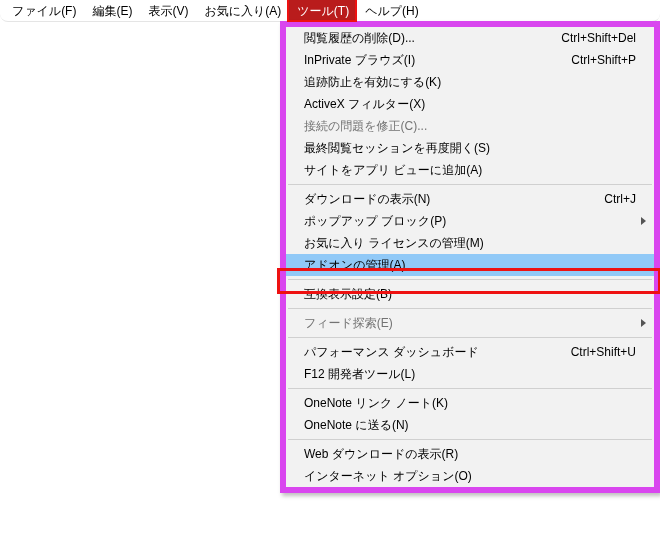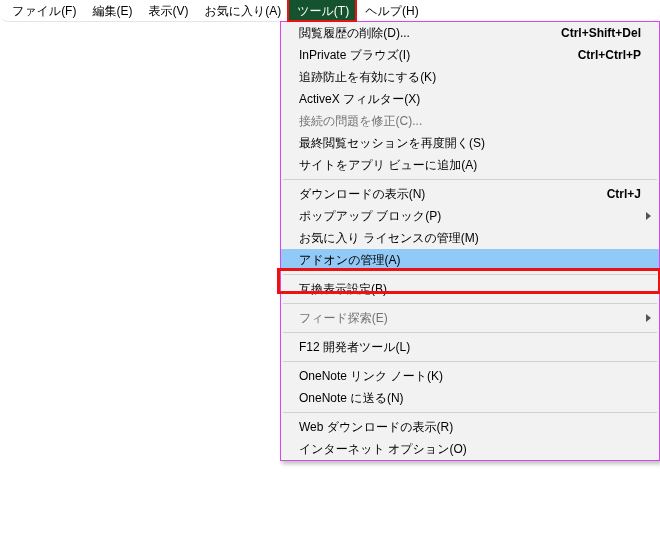--- a/index.html
+++ b/index.html
@@ -23,50 +23,50 @@
     border-radius: 8px;
   }
   .menu-item {
     padding: 2px 8px;
     line-height: 18px;
     color: #000;
     white-space: nowrap;
     cursor: default;
   }
   .menu-item.active {
-    background: #14532d;
+    background: #b91c1c;
     color: #fff;
   }
   .red-outline-tools {
     position: absolute;
     border: 2px solid #e11;
     pointer-events: none;
   }
   .dropdown {
     position: absolute;
     left: 280px;
     top: 21px;
     width: 380px;
     background: #f2f2f2;
-    border: 1px solid #d946ef;
+    border: 6px solid #d946ef;
     box-shadow: 2px 3px 4px rgba(0,0,0,0.25);
   }
   .dd-item {
     display: flex;
     align-items: center;
     height: 22px;
     padding: 0 18px 0 18px;
     color: #000;
     white-space: nowrap;
     cursor: default;
     position: relative;
   }
   .dd-item.disabled { color: #737373; }
   .dd-item .label { flex: 1 1 auto; }
-  .dd-item .shortcut { color: #000; margin-left: 16px; font-weight: bold; }
+  .dd-item .shortcut { color: #000; margin-left: 16px; }
   .dd-item .submenu-arrow {
     position: absolute;
     right: 8px;
     top: 50%;
     transform: translateY(-50%);
     width: 0; height: 0;
     border-top: 4px solid transparent;
     border-bottom: 4px solid transparent;
     border-left: 5px solid #555;
   }
@@ -97,21 +97,21 @@
   <div class="menu-item">ヘルプ(H)</div>
 </div>
 
 <div class="dropdown" id="dropdown">
     <div class="dd-item">
       <span class="label">閲覧履歴の削除(D)...</span>
       <span class="shortcut">Ctrl+Shift+Del</span>
     </div>
     <div class="dd-item">
       <span class="label">InPrivate ブラウズ(I)</span>
-      <span class="shortcut">Ctrl+Ctrl+P</span>
+      <span class="shortcut">Ctrl+Shift+P</span>
     </div>
     <div class="dd-item">
       <span class="label">追跡防止を有効にする(K)</span>
     </div>
     <div class="dd-item">
       <span class="label">ActiveX フィルター(X)</span>
     </div>
     <div class="dd-item disabled">
       <span class="label">接続の問題を修正(C)...</span>
     </div>
@@ -140,20 +140,24 @@
     <div class="dd-item">
       <span class="label">互換表示設定(B)</span>
     </div>
     <div class="dd-sep"></div>
     <div class="dd-item disabled">
       <span class="label">フィード探索(E)</span>
       <span class="submenu-arrow"></span>
     </div>
     <div class="dd-sep"></div>
     <div class="dd-item">
+      <span class="label">パフォーマンス ダッシュボード</span>
+      <span class="shortcut">Ctrl+Shift+U</span>
+    </div>
+    <div class="dd-item">
       <span class="label">F12 開発者ツール(L)</span>
     </div>
     <div class="dd-sep"></div>
     <div class="dd-item">
       <span class="label">OneNote リンク ノート(K)</span>
     </div>
     <div class="dd-item">
       <span class="label">OneNote に送る(N)</span>
     </div>
     <div class="dd-sep"></div>

